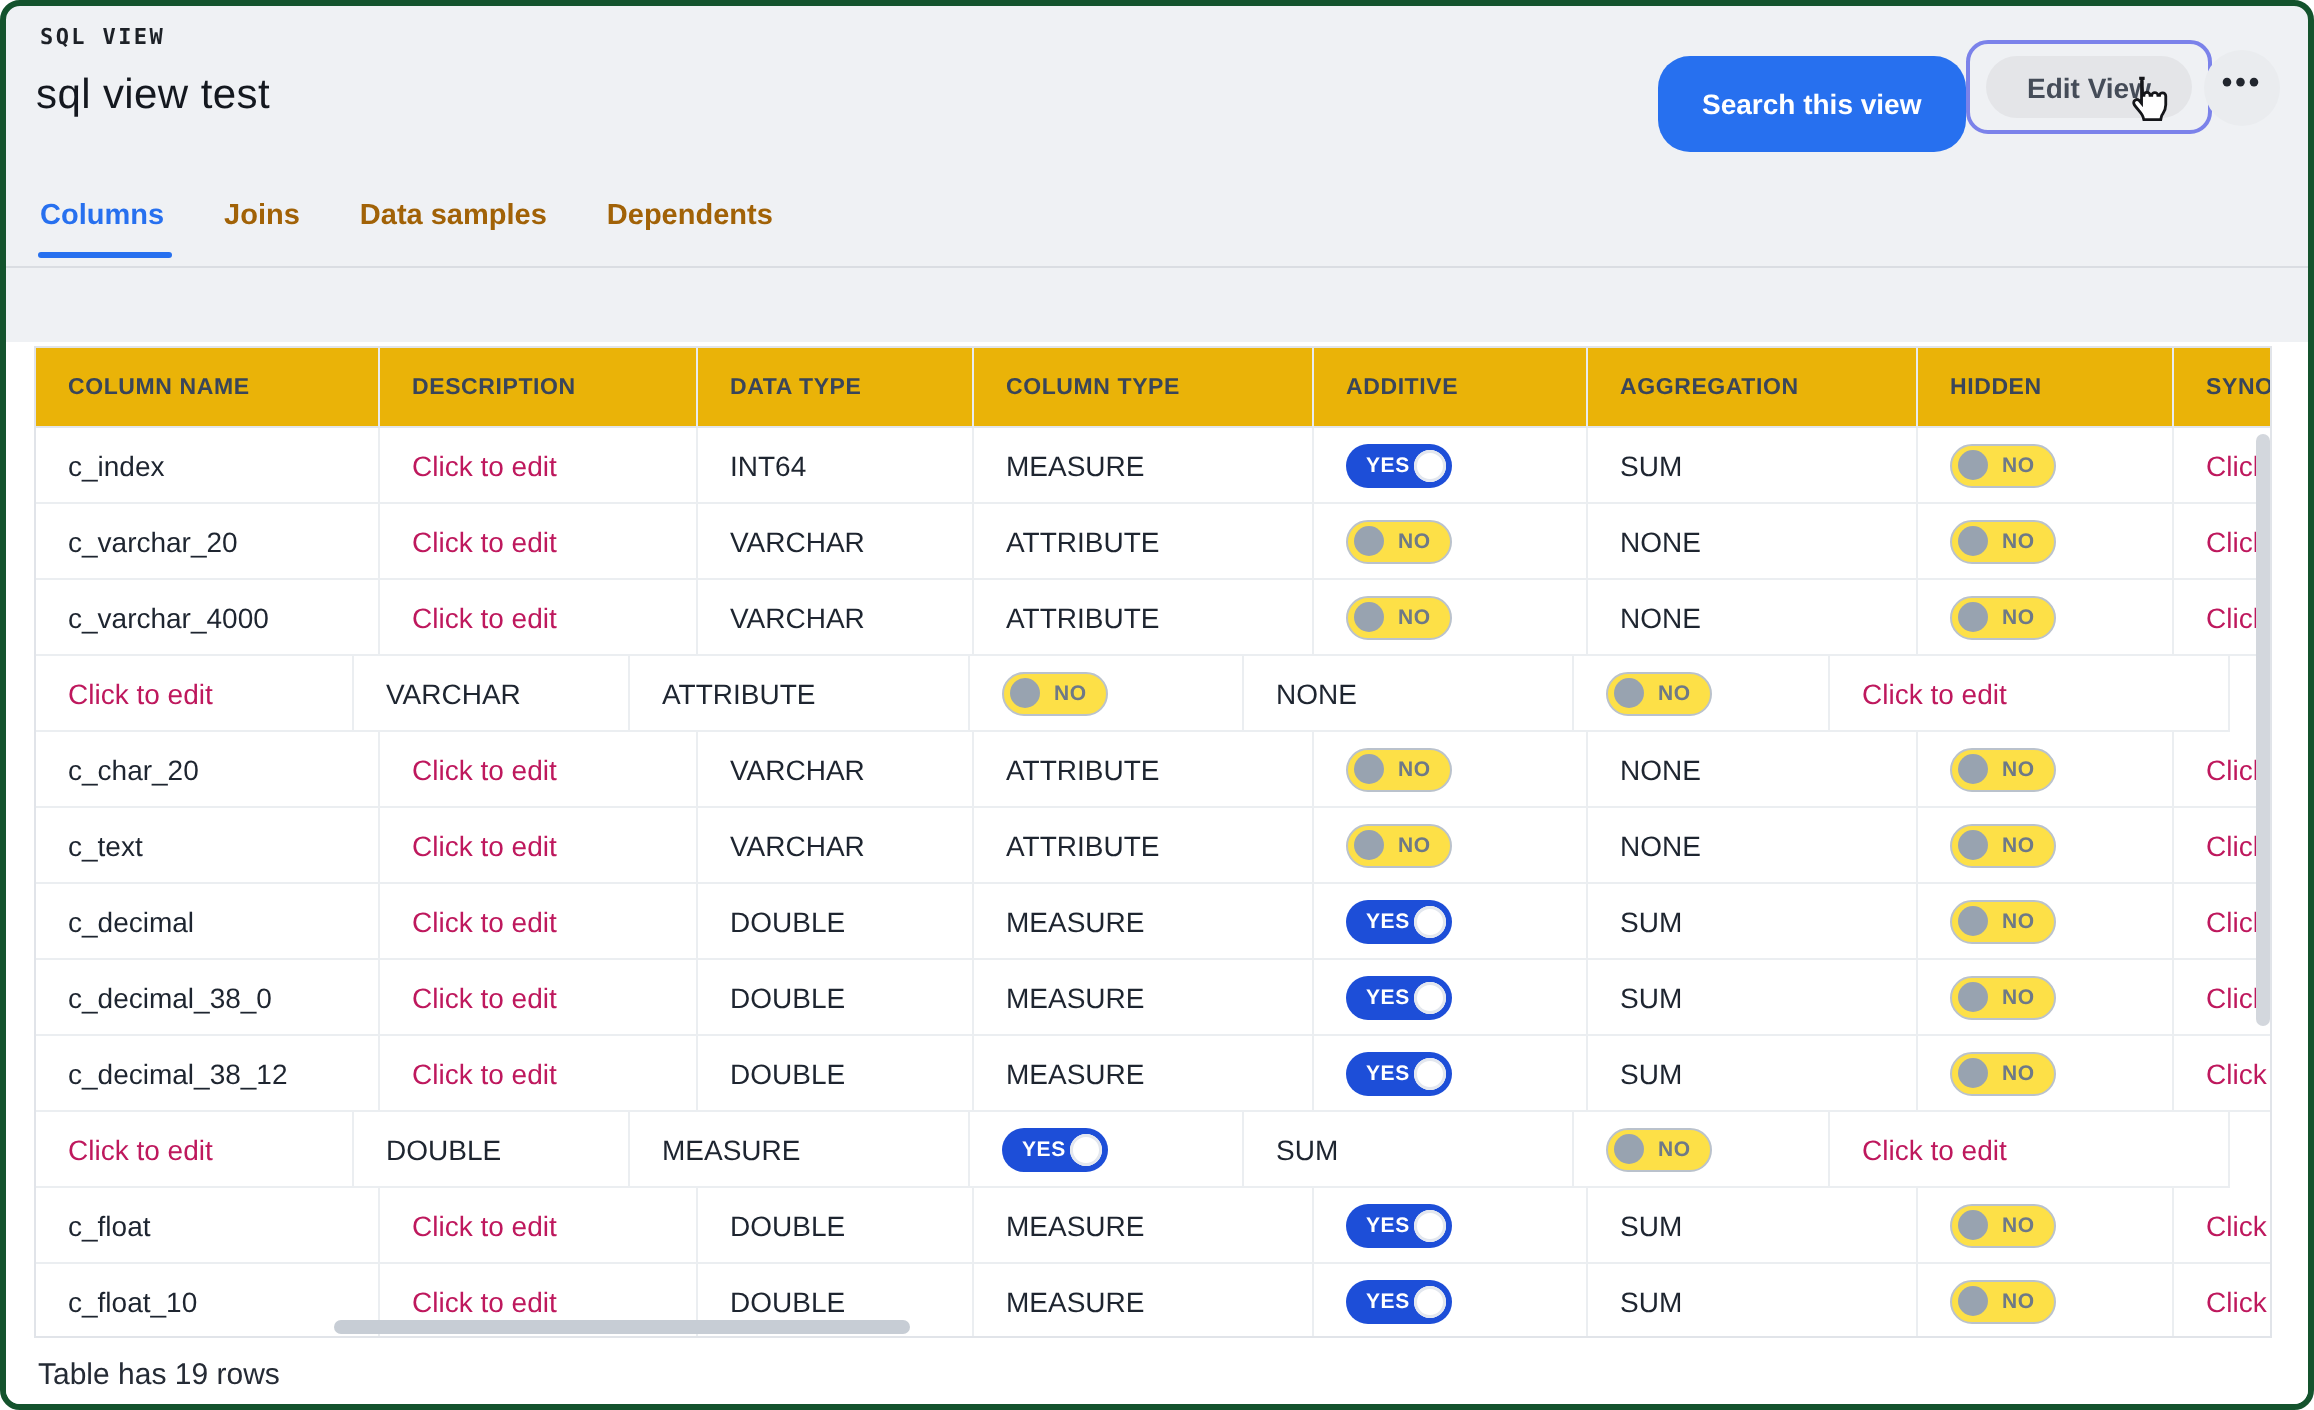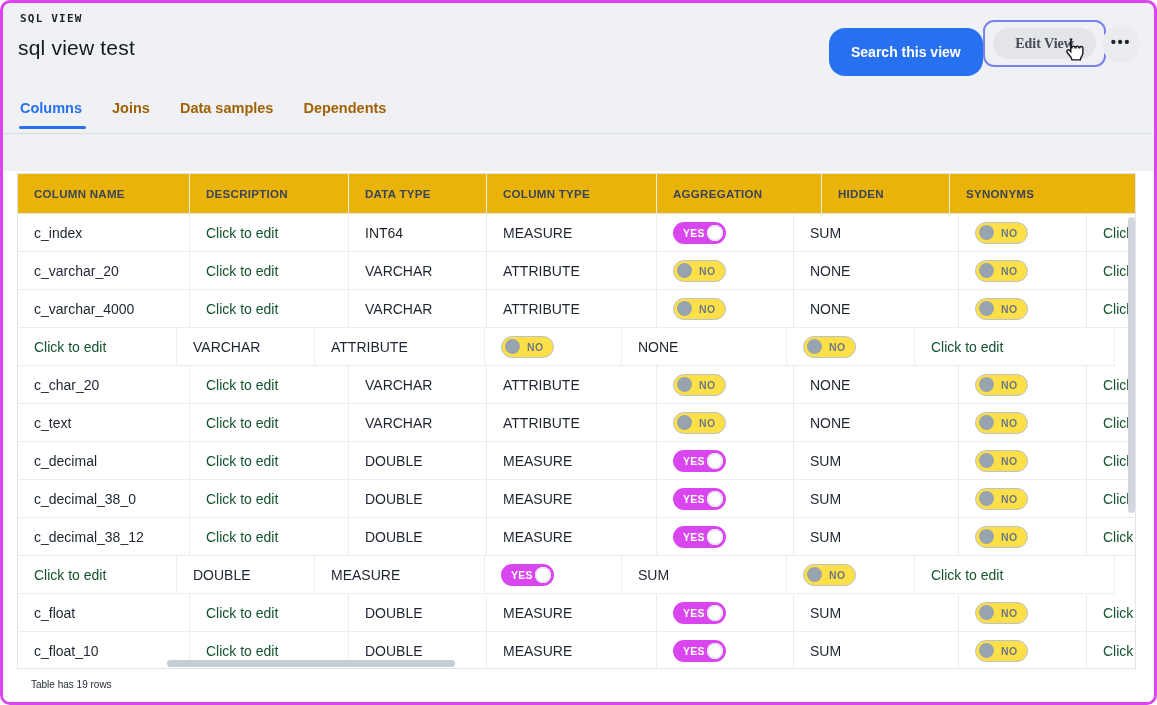--- a/index.html
+++ b/index.html
@@ -1,19 +1,19 @@
 <!DOCTYPE html>
 <html><head>
 <meta charset="utf-8">
 <style>
   * { margin:0; padding:0; box-sizing:border-box; }
   html,body { width:1157px; height:705px; background:#fff; font-family:"Liberation Sans", sans-serif; }
   .frame {
     position:relative; width:1157px; height:705px;
-    border:3px solid #d946ef; border-radius:10px; overflow:hidden;
+    border:3px solid #14532d; border-radius:10px; overflow:hidden;
     background:#eff1f4;
     padding-left:36px;
   }
   
   .eyebrow {
     position:absolute; left:17px; top:9px;
     font-family:"DejaVu Sans Mono", monospace;
     font-size:11px; letter-spacing:1.2px; color:#1d2127; font-weight:700;
   }
   .page-title {
@@ -28,21 +28,21 @@
   }
   .edit-ring {
     position:absolute; left:980px; top:17px; width:123px; height:47px;
     border:2.5px solid #7b82ea; border-radius:11px;
     display:flex; align-items:center; justify-content:center;
   }
   .edit-btn {
     width:103px; height:31px; background:#e4e5e8; border:none; border-radius:16px;
     font-size:14px; font-weight:600; color:#454c58; cursor:pointer;
     display:flex; align-items:center; justify-content:center;
-    font-family:Liberation Serif, serif;
+    font-family:Liberation Sans, sans-serif;
   }
   .cursor-icon { position:absolute; left:1058px; top:33px; width:25px; height:25px; z-index:5; }
   .more-btn {
     position:absolute; left:1099px; top:22px; width:38px; height:38px;
     background:#eaecef; border:none; border-radius:50%; cursor:pointer;
     font-size:15px; font-weight:700; color:#22262e; letter-spacing:1.5px;
     display:flex; align-items:center; justify-content:center; padding-bottom:6px;
     font-family:"Liberation Sans", sans-serif;
   }
   
@@ -73,29 +73,29 @@
   }
   .trow { display:flex; height:38px; background:#fff; }
   .td {
     display:flex; align-items:center; padding-left:16px;
     font-size:14px; color:#1e2530;
     border-right:1px solid #ebeef1; border-bottom:1px solid #ebeef1;
     white-space:nowrap; overflow:hidden; cursor:default;
   }
   .col0{width:172px}.col1{width:159px}.col2{width:138px}.col3{width:170px}
   .col4{width:137px}.col5{width:165px}.col6{width:128px}.col7{width:200px}
-  .placeholder { color:#14532d; }
+  .placeholder { color:#be185d; }
   .editable { cursor:pointer; }
   
   .toggle {
     position:relative; width:53px; height:22px; border-radius:11px;
     display:flex; align-items:center; cursor:pointer; flex:none;
     font-size:10.5px; font-weight:700; letter-spacing:.3px;
   }
-  .toggle.on { background:#d946ef; }
+  .toggle.on { background:#1d4ed8; }
   .toggle.on .t-label { color:#fff; margin-left:10px; }
   .toggle.on .knob {
     position:absolute; right:3px; top:3px; width:16px; height:16px;
     background:#fff; border-radius:50%; box-shadow:inset 0 0 0 1.5px #e3e7ee;
   }
   .toggle.off { background:#fde047; border:1.5px solid #bac2cc; }
   .toggle.off .t-label { color:#6e7987; margin-left:25px; }
   .toggle.off .knob {
     position:absolute; left:3px; top:2.5px; width:15px; height:15px;
     background:#98a3b0; border-radius:50%;
@@ -104,22 +104,22 @@
   .hscroll-thumb {
     position:absolute; left:149px; top:486px; width:288px; height:7px;
     background:#c7cdd5; border-radius:4px; z-index:6; cursor:grab;
   }
   .vscroll-thumb {
     position:absolute; left:1110px; top:43px; width:7px; height:296px;
     background:#d3d7dd; border-radius:4px; z-index:6; cursor:grab;
   }
   
   .table-footer {
-    position:absolute; left:28px; top:508px;
-    font-size:10px; color:#252b35;
+    position:absolute; left:16px; top:508px;
+    font-size:15px; color:#252b35;
   }
 </style>
 </head>
 <body>
 
 <div class="frame">
 
   <div class="eyebrow">SQL VIEW</div>
   <div class="page-title">sql view test</div>
 
@@ -149,20 +149,21 @@
 
   <div class="content">
 
     <div class="card">
       <div class="grid">
         <div class="thead">
           <div class="th col0">COLUMN NAME</div>
           <div class="th col1">DESCRIPTION</div>
           <div class="th col2">DATA TYPE</div>
           <div class="th col3">COLUMN TYPE</div>
+          <div class="th col4">ADDITIVE</div>
           <div class="th col5">AGGREGATION</div>
           <div class="th col6">HIDDEN</div>
           <div class="th col7">SYNONYMS</div>
         </div>
         <div id="tbody">
   <div class="trow">
     <div class="td col0 c-name">c_index</div>
     <div class="td col1 c-desc placeholder editable">Click to edit</div>
     <div class="td col2 c-dtype">INT64</div>
     <div class="td col3 c-ctype editable">MEASURE</div>

